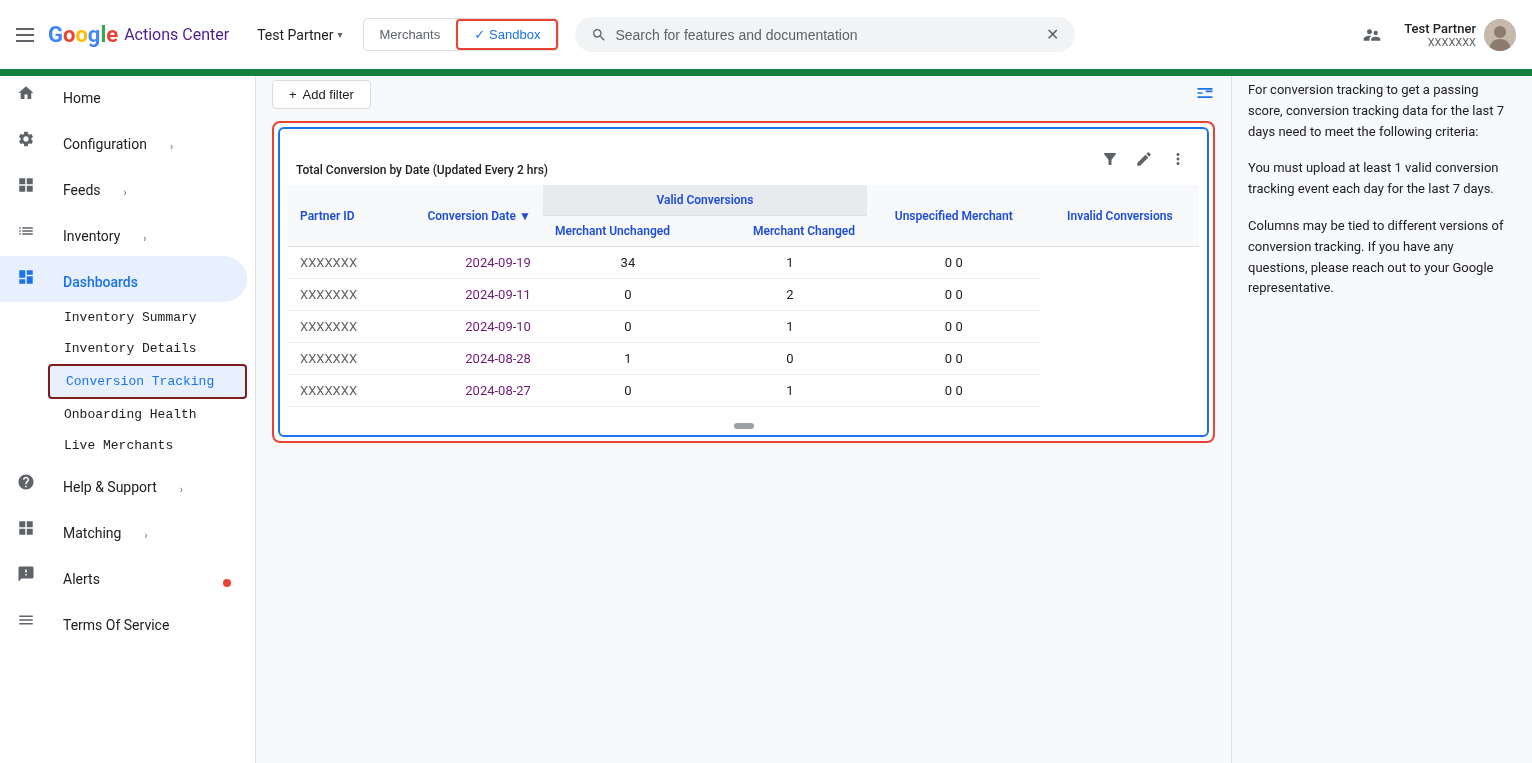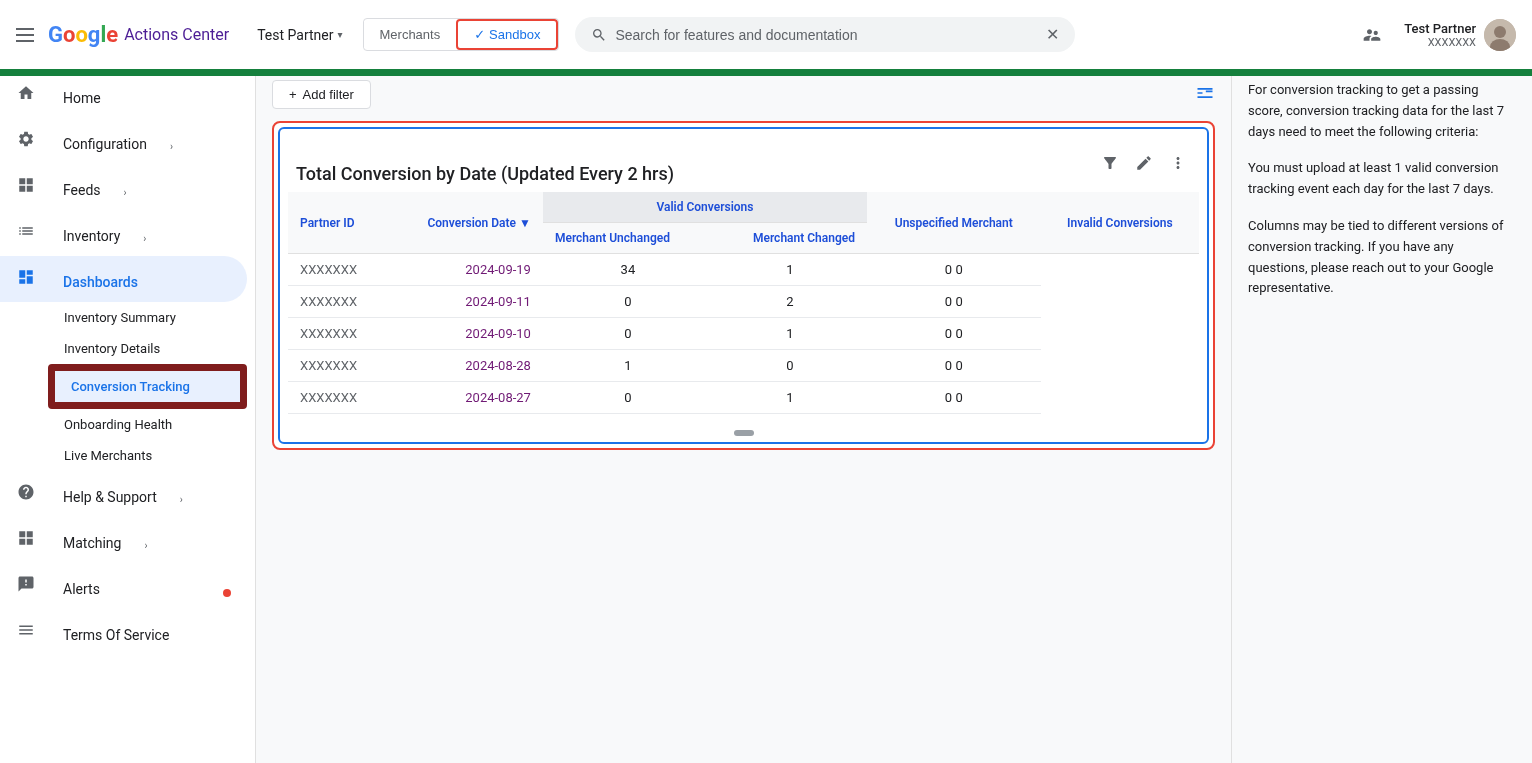--- a/index.html
+++ b/index.html
@@ -44,21 +44,21 @@
     
     .sidebar { width: 256px; background: #fff; border-right: 1px solid #e0e0e0; overflow-y: auto; flex-shrink: 0; padding: 8px 0; }
     .sidebar-item {
       display: flex; align-items: flex-end; gap: 27px;
       padding: 12px 16px; cursor: pointer; color: #202124; font-size: 14px;
       border-radius: 0 24px 24px 0; margin-right: 8px;
     }
     .sidebar-item.active { background: #e8f0fe; color: #1a73e8; font-weight: 500; }
     .sidebar-item.active .sidebar-icon { color: #1a73e8; }
     .sidebar-icon { font-size: 18px; color: #5f6368; width: 20px; text-align: center; flex-shrink: 0; }
-    .sidebar-submenu { padding-left: 48px; }
+    .sidebar-submenu { padding-left: 48px; font-family: Liberation Mono, monospace; }
     .sidebar-submenu .sidebar-item { font-size: 13px; padding: 8px 16px; border-radius: 0 24px 24px 0; }
     .sidebar-badge { width: 8px; height: 8px; border-radius: 50%; background: #ea4335; margin-left: auto; }
     .sidebar-expand { font-size: 10px; color: #5f6368; margin-left: -4px; }
 
     
     .main { flex: 1; overflow: auto; padding: 0; display: flex; }
     .main-content { flex: 1; padding: 16px; min-width: 0; }
     .main-sidebar { width: 301px; padding: 16px; background: #f8f9fa; border-left: 1px solid #e0e0e0; font-size: 13px; color: #202124; line-height: 1.6; flex-shrink: 0; }
     .main-sidebar p { margin-bottom: 16px; }
 
@@ -66,21 +66,21 @@
     .toolbar { display: flex; align-items: center; justify-content: space-between; margin-bottom: 12px; }
     .add-filter-btn { padding: 6px 16px; border: 1px solid #dadce0; border-radius: 4px; background: #fff; font-size: 13px; cursor: pointer; color: #202124; display: flex; align-items: center; gap: 6px; }
 
     
     .chart-card {
       background: #fff; border: 2px solid #ea4335; border-radius: 8px;
       padding: 0; overflow: hidden;
     }
     .chart-card-inner { border: 2px solid #1a73e8; border-radius: 6px; margin: 4px; overflow: hidden; }
     .chart-header { display: flex; align-items: center; justify-content: space-between; padding: 16px 16px 8px; }
-    .chart-title { font-size: 18px; color: #202124; font-weight: 500; margin-top: 18px; }
+    .chart-title { font-size: 12px; color: #202124; font-weight: 500; margin-top: 18px; }
     .chart-actions { display: flex; align-items: center; gap: 8px; color: #5f6368; }
     .chart-action-btn { cursor: pointer; font-size: 16px; padding: 4px; border-radius: 4px; }
 
     
     .data-table { width: 100%; border-collapse: collapse; font-size: 13px; }
     .data-table thead tr { background: #f8f9fa; }
     .data-table th { padding: 8px 12px; text-align: center; font-weight: 600; font-size: 12px; color: #1d4ed8; border-bottom: 1px solid #e0e0e0; white-space: nowrap; }
     .data-table th:first-child { text-align: left; }
     .data-table th:nth-child(2) { text-align: right; }
     .data-table td { padding: 8px 12px; text-align: center; border-bottom: 1px solid #e8eaed; color: #202124; }
@@ -189,21 +189,21 @@
       <span style="color:#1a73e8;font-weight:500;">Dashboards</span>
     </div>
 
     <div class="sidebar-submenu">
       <div class="sidebar-item">
         <span>Inventory Summary</span>
       </div>
       <div class="sidebar-item">
         <span>Inventory Details</span>
       </div>
-      <div class="sidebar-item active" style="border:7px solid #7f1d1d;border-radius:4px;margin-right:8px;">
+      <div class="sidebar-item active" style="border:2px solid #7f1d1d;border-radius:4px;margin-right:8px;">
         <span>Conversion Tracking</span>
       </div>
       <div class="sidebar-item">
         <span>Onboarding Health</span>
       </div>
       <div class="sidebar-item">
         <span>Live Merchants</span>
       </div>
     </div>
 

